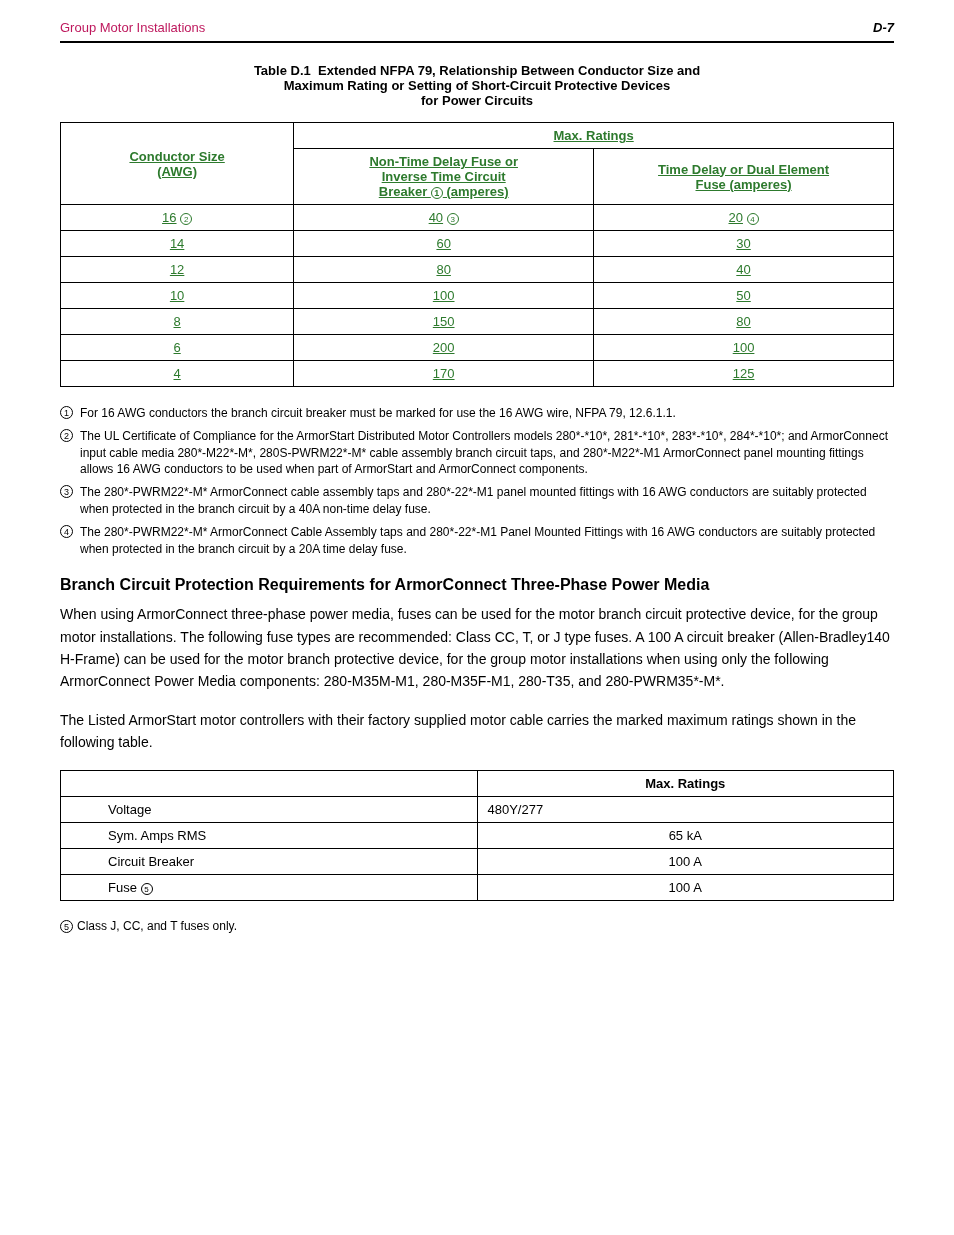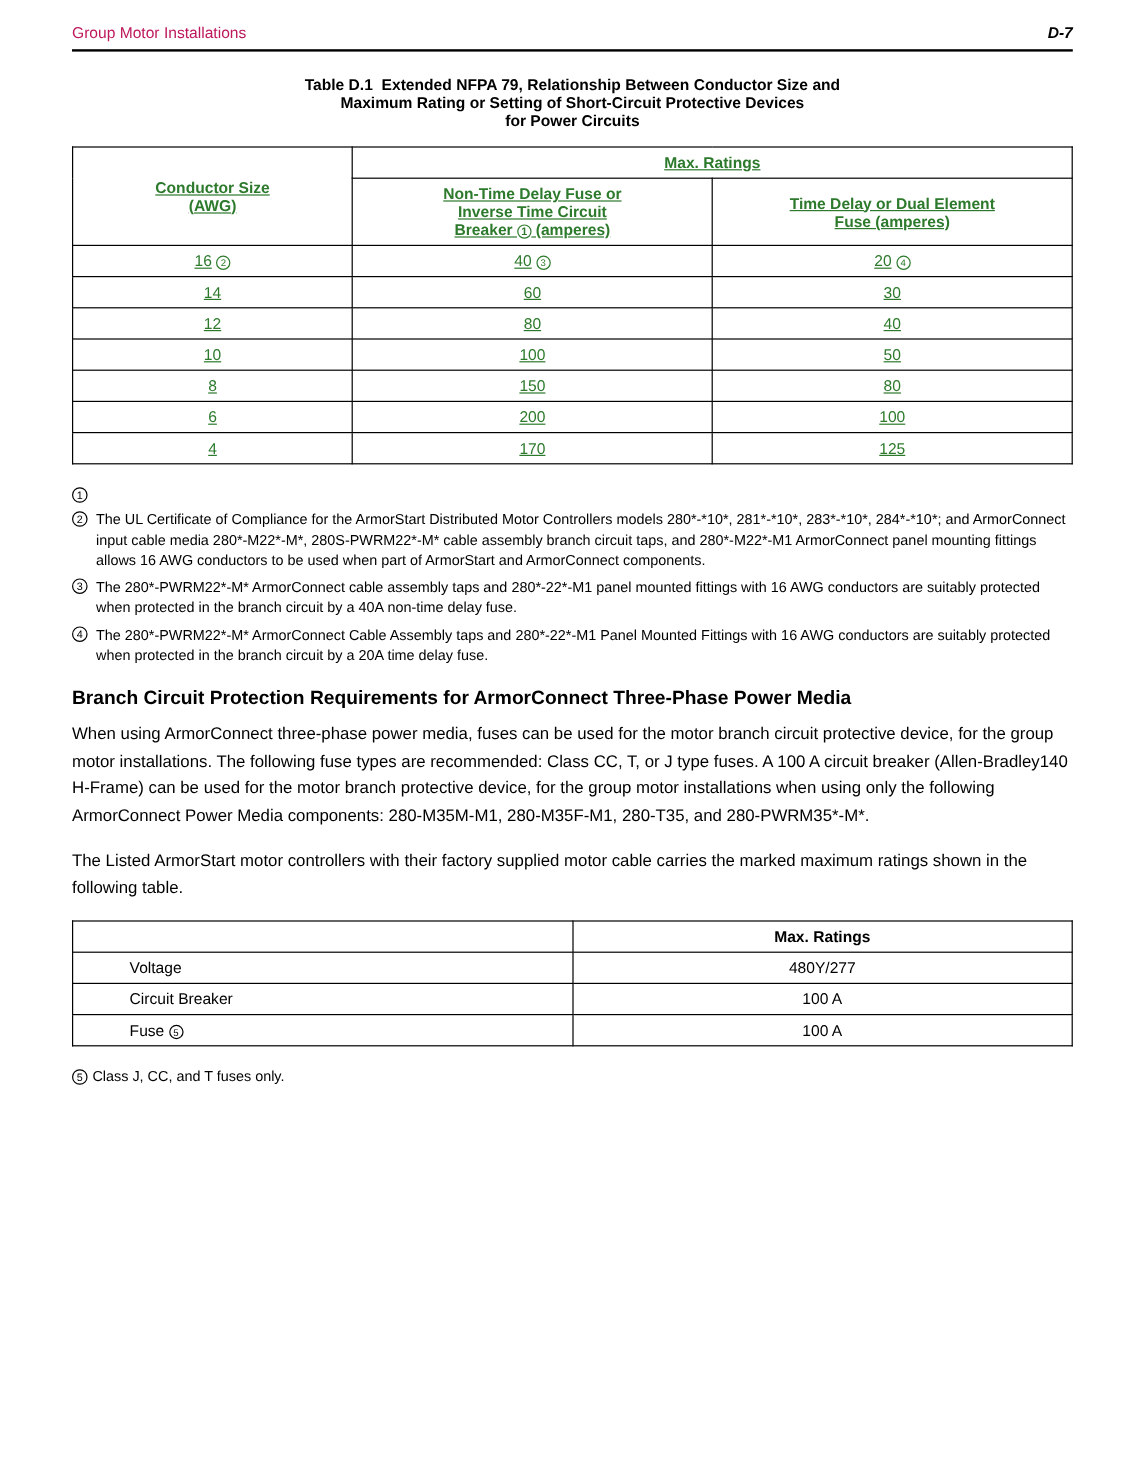--- a/index.html
+++ b/index.html
@@ -199,20 +199,21 @@
           <td><span class="green-link">4</span></td>
           <td><span class="green-link">170</span></td>
           <td><span class="green-link">125</span></td>
         </tr>
       </tbody>
   </table>
 
   <div class="footnotes" id="footnotes-container">
   <div class="footnote-item">
         <span class="footnote-num" style="min-width:20px;"><span style="display:inline-block;width:13px;height:13px;border:1px solid #000;border-radius:50%;font-size:9px;text-align:center;line-height:12px;">1</span></span>
+        <span class="footnote-text">For 16 AWG conductors the branch circuit breaker must be marked for use the 16 AWG wire, NFPA 79, 12.6.1.1.</span>
       </div>
       <div class="footnote-item">
         <span class="footnote-num" style="min-width:20px;"><span style="display:inline-block;width:13px;height:13px;border:1px solid #000;border-radius:50%;font-size:9px;text-align:center;line-height:12px;">2</span></span>
         <span class="footnote-text">The UL Certificate of Compliance for the ArmorStart Distributed Motor Controllers models 280*-*10*, 281*-*10*, 283*-*10*, 284*-*10*; and ArmorConnect input cable media 280*-M22*-M*, 280S-PWRM22*-M* cable assembly branch circuit taps, and 280*-M22*-M1 ArmorConnect panel mounting fittings allows 16 AWG conductors to be used when part of ArmorStart and ArmorConnect components.</span>
       </div>
       <div class="footnote-item">
         <span class="footnote-num" style="min-width:20px;"><span style="display:inline-block;width:13px;height:13px;border:1px solid #000;border-radius:50%;font-size:9px;text-align:center;line-height:12px;">3</span></span>
         <span class="footnote-text">The 280*-PWRM22*-M* ArmorConnect cable assembly taps and 280*-22*-M1 panel mounted fittings with 16 AWG conductors are suitably protected when protected in the branch circuit by a 40A non-time delay fuse.</span>
       </div>
       <div class="footnote-item">
@@ -230,21 +231,25 @@
   <table class="bottom-table">
     <thead>
       <tr>
         <th style="width:50%;text-align:left;border:1px solid #000;"></th>
         <th style="width:50%;">Max. Ratings</th>
       </tr>
     </thead>
     <tbody id="bottom-table-body">
     <tr>
           <td>Voltage</td>
-          <td style="text-align: center;">480Y/277</td>
+          <td style="text-align: left;">480Y/277</td>
+        </tr>
+        <tr>
+          <td>Sym. Amps RMS</td>
+          <td style="text-align: center;">65 kA</td>
         </tr>
         <tr>
           <td>Circuit Breaker</td>
           <td style="text-align: center;">100 A</td>
         </tr>
         <tr>
           <td>Fuse <span style="display:inline-block;width:12px;height:12px;border:1px solid #000;border-radius:50%;font-size:8px;text-align:center;line-height:11px;">5</span></td>
           <td style="text-align: center;">100 A</td>
         </tr>
       </tbody>

